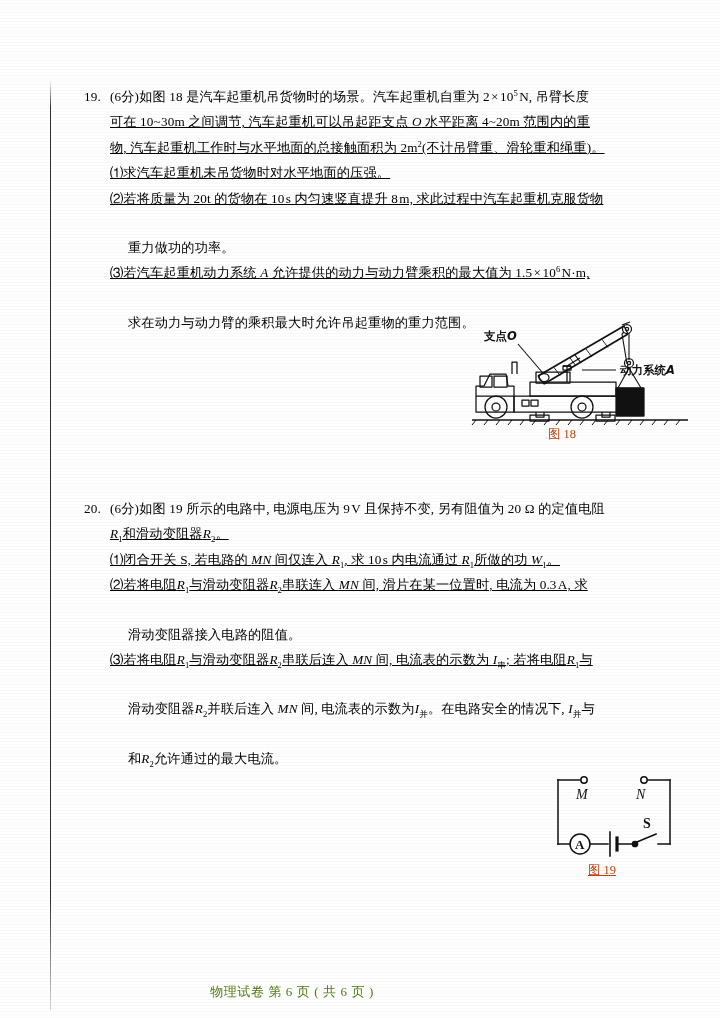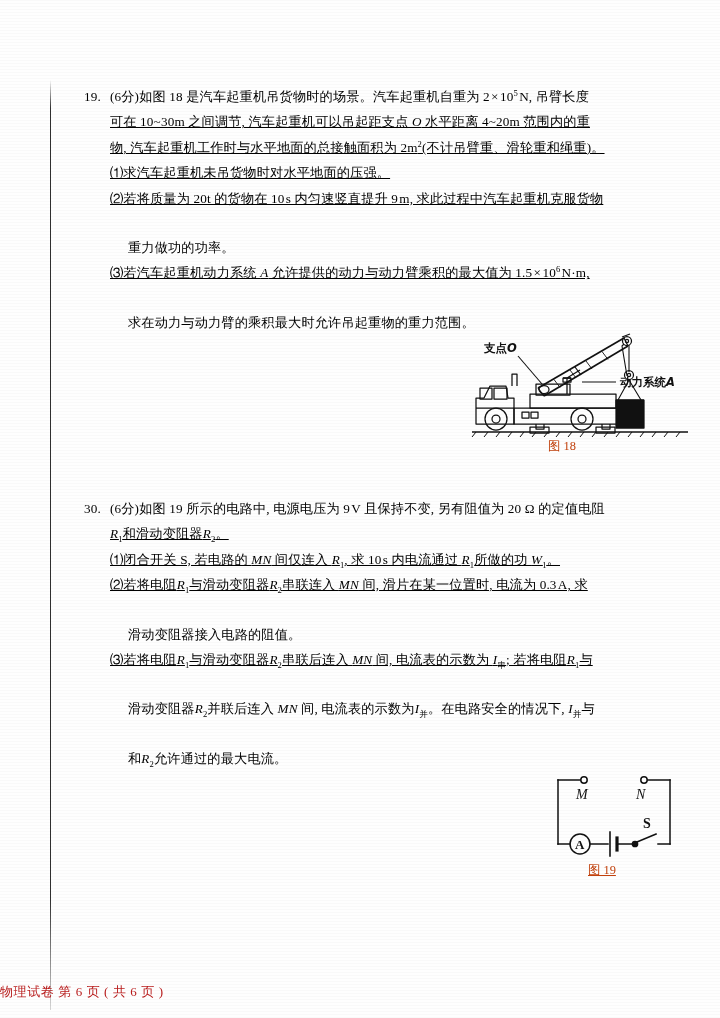--- a/index.html
+++ b/index.html
@@ -70,24 +70,24 @@
     color: #c2410c;
     white-space: nowrap;
   }
 
   
   #footer {
     position: absolute;
     left: 0;
     top: 983px;
     width: 584px;
-    text-align: left;
+    text-align: center;
     font-size: 13px;
     letter-spacing: 0.6px;
-    color: #b91c1c;
+    color: #4d7c0f;
   }
 
   
   #grain {
     position: absolute;
     inset: 0;
     pointer-events: none;
     opacity: 0.035;
     background-image:
       repeating-linear-gradient(0deg, rgba(0,0,0,0.6) 0 1px, transparent 1px 3px);
@@ -112,37 +112,37 @@
 
     <div class="qline indent1">
       物, 汽车起重机工作时与水平地面的总接触面积为 2m<sup class="sp">2</sup>(不计吊臂重、滑轮重和绳重)。
     </div>
 
     <div class="qline indent1">
       ⑴求汽车起重机未吊货物时对水平地面的压强。
     </div>
 
     <div class="qline indent1">
-      ⑵若将质量为 20t 的货物在 10 s 内匀速竖直提升 9 m, 求此过程中汽车起重机克服货物
+      ⑵若将质量为 20t 的货物在 10 s 内匀速竖直提升 8 m, 求此过程中汽车起重机克服货物
     </div>
 
     <div class="qline indent2">
       重力做功的功率。
     </div>
 
     <div class="qline indent1">
       ⑶若汽车起重机动力系统 <span class="it">A</span> 允许提供的动力与动力臂乘积的最大值为 1.5 × 10<sup class="sp">6</sup> N·m,
     </div>
 
     <div class="qline indent2">
       求在动力与动力臂的乘积最大时允许吊起重物的重力范围。
     </div>
   </div>
 
-  <div class="figure-wrap" style="left:470px; top:316px; width:220px; height:150px;">
+  <div class="figure-wrap" style="left:470px; top:304px; width:220px; height:150px;">
     <svg width="220" height="132" viewBox="0 0 220 132">
       <g stroke="#111" fill="none" stroke-width="1.25" stroke-linejoin="round">
 
         <line x1="2" y1="116" x2="218" y2="116" stroke-width="1.4"></line>
         <g stroke-width="1">
           <line x1="6" y1="116" x2="2" y2="121"></line>
           <line x1="18" y1="116" x2="14" y2="121"></line>
           <line x1="30" y1="116" x2="26" y2="121"></line>
           <line x1="42" y1="116" x2="38" y2="121"></line>
           <line x1="54" y1="116" x2="50" y2="121"></line>
@@ -226,21 +226,21 @@
 
       <text x="150" y="70" font-family="'DejaVu Sans','Liberation Sans',sans-serif" font-size="11.5" font-weight="bold" fill="#111">动力系统<tspan font-style="italic">A</tspan></text>
     </svg>
 
     <div class="figcap" style="left:78px; top:122px;">图 18</div>
   </div>
 
   <div class="qblock" style="top:496px;">
 
     <div class="qline">
-      <span class="qnum">30.</span><span>(6分)</span>如图 19 所示的电路中, 电源电压为 9 V 且保持不变, 另有阻值为 20 Ω 的定值电阻
+      <span class="qnum">20.</span><span>(6分)</span>如图 19 所示的电路中, 电源电压为 9 V 且保持不变, 另有阻值为 20 Ω 的定值电阻
     </div>
 
     <div class="qline indent1">
       <span class="it">R</span><sub class="sb">1</sub>和滑动变阻器<span class="it">R</span><sub class="sb">2</sub>。
     </div>
 
     <div class="qline indent1">
       ⑴闭合开关 S, 若电路的 <span class="it">MN</span> 间仅连入 <span class="it">R</span><sub class="sb">1</sub>, 求 10 s 内电流通过 <span class="it">R</span><sub class="sb">1</sub>所做的功 <span class="it">W</span><sub class="sb">1</sub>。
     </div>
 

